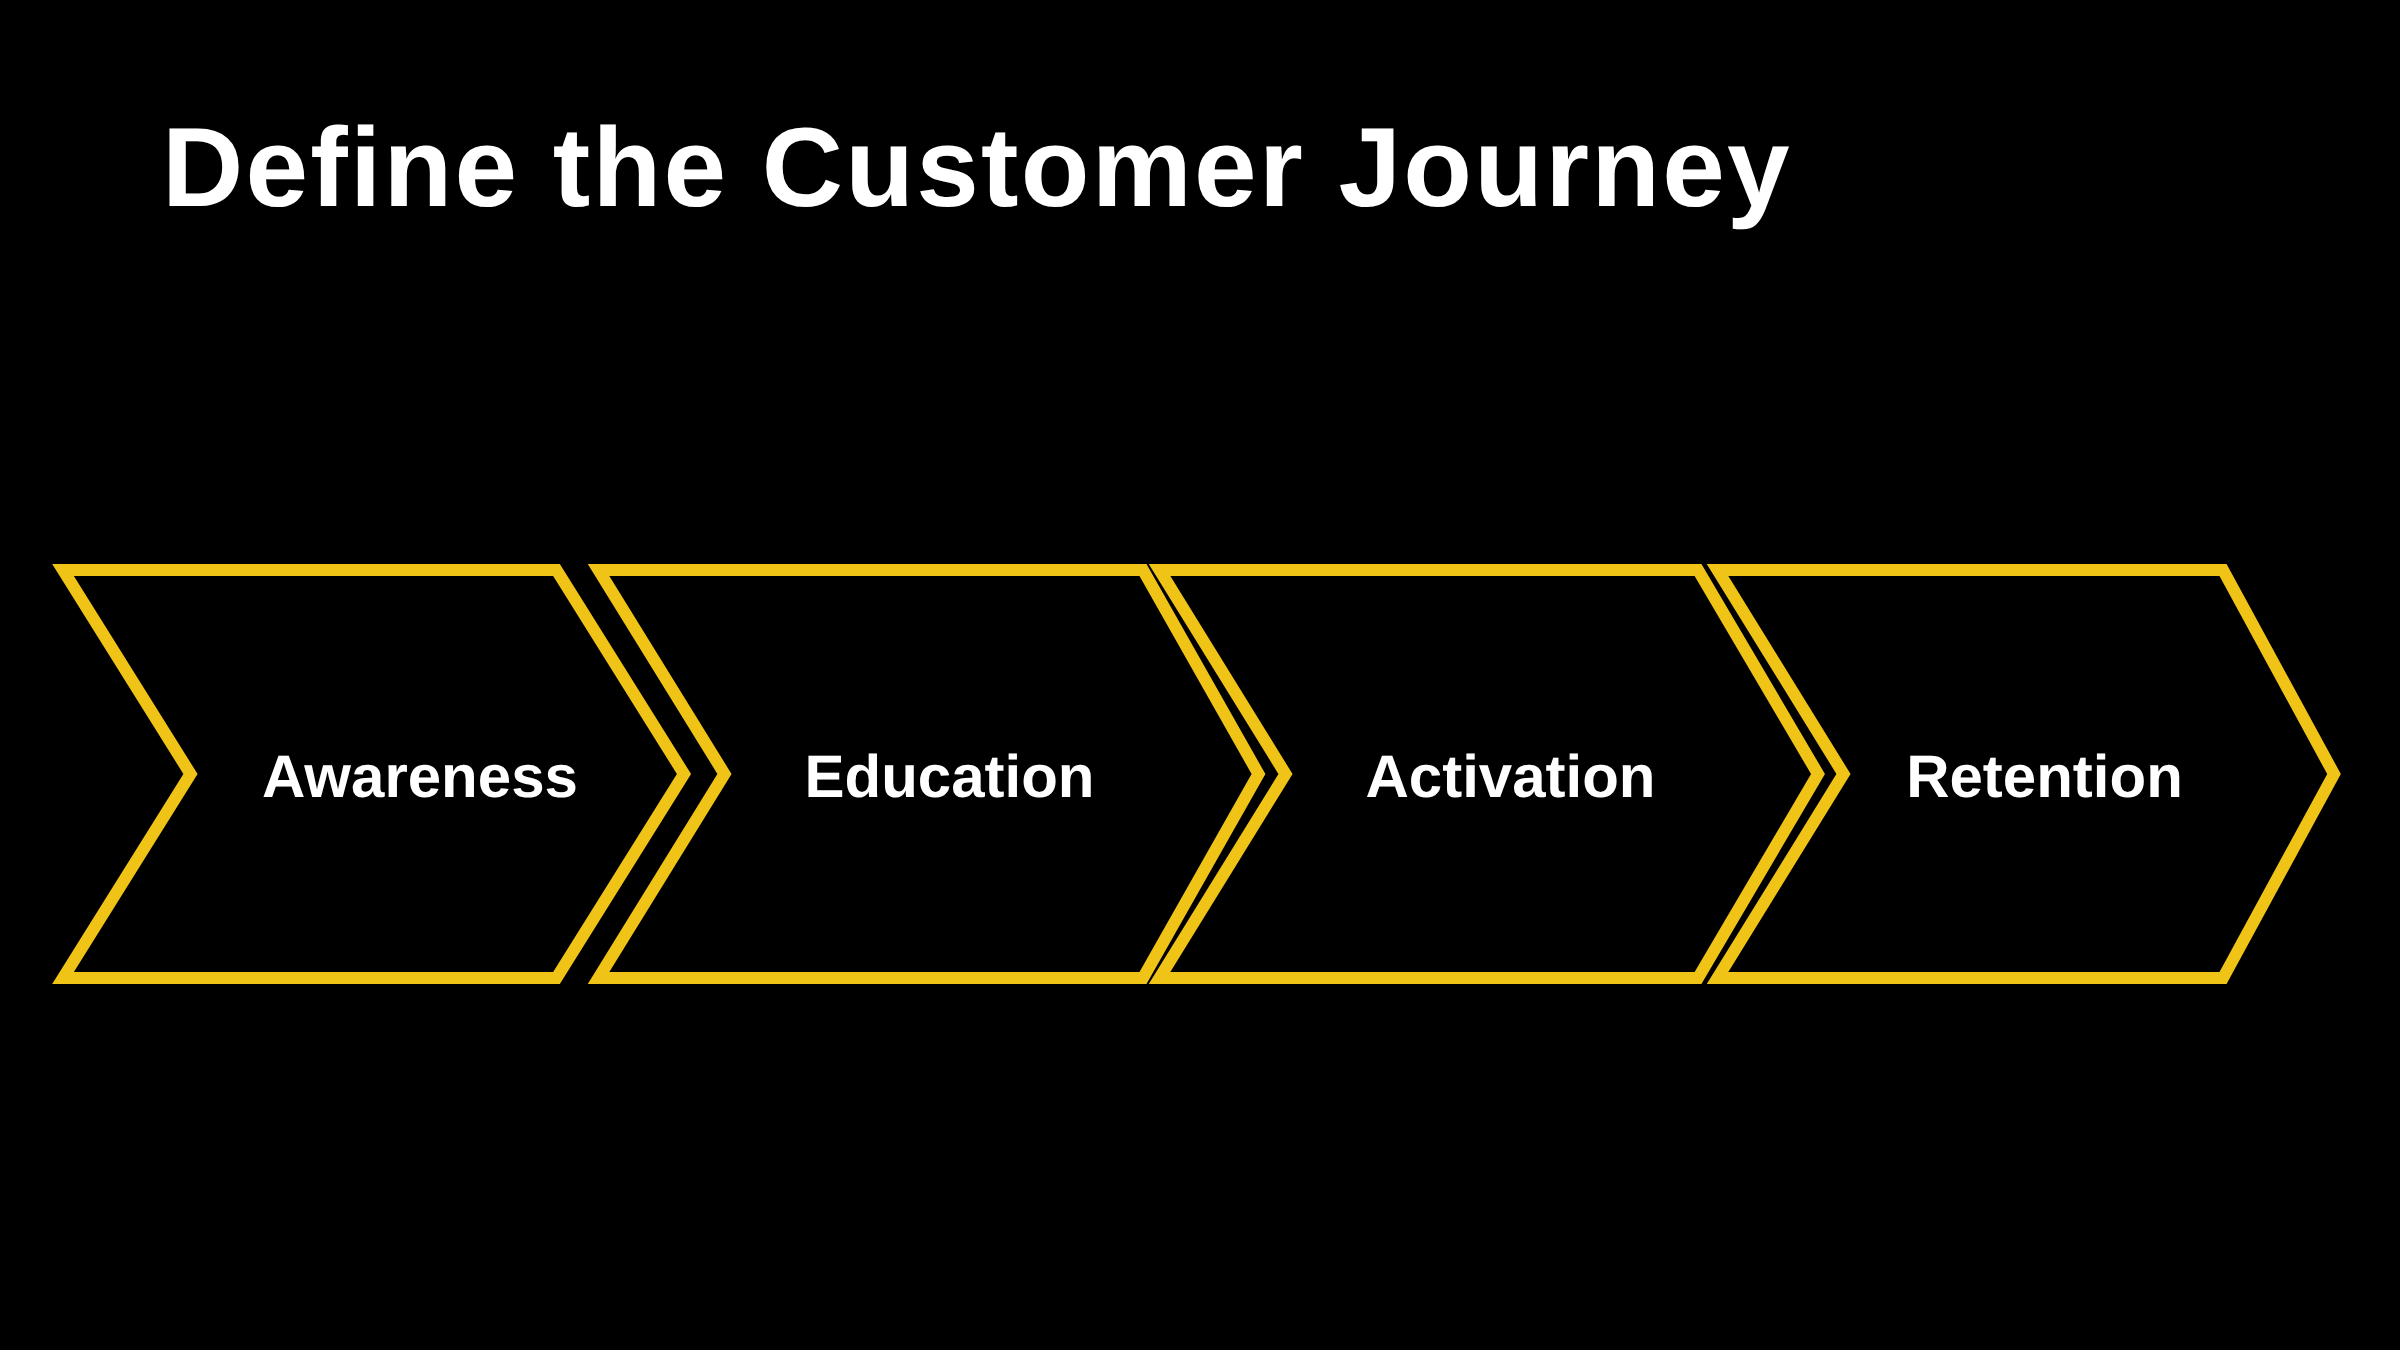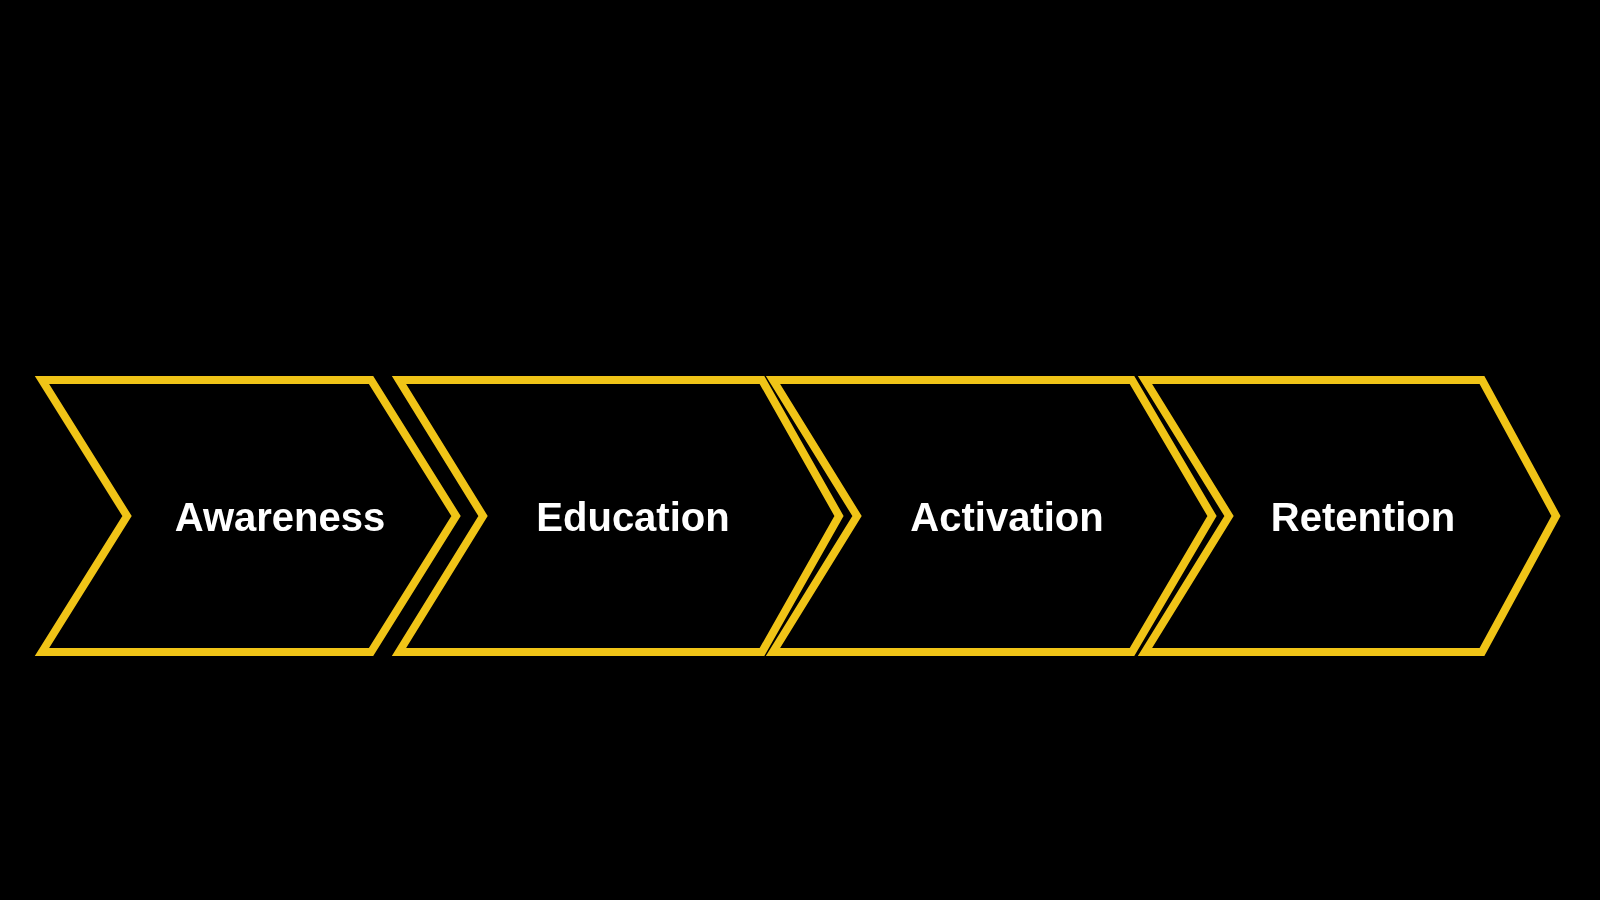--- a/index.html
+++ b/index.html
@@ -49,20 +49,21 @@
     font-size: 40px;
     font-weight: bold;
     text-anchor: middle;
   }
 </style>
 </head>
 <body>
 
 <div class="slide">
 
+  <h1 class="slide-title">Define the Customer Journey</h1>
 
   <svg class="chevron-band" viewBox="0 0 1600 900" width="1600" height="900">
 
     <g>
       <polygon class="chevron-shape" points="42,380 371,380 456,516 371,652 42,652 127,516"></polygon>
       <text class="stage-label" x="280" y="531">Awareness</text>
     </g>
 
     <g>
       <polygon class="chevron-shape" points="399,380 762,380 839,516 762,652 399,652 483,516"></polygon>

